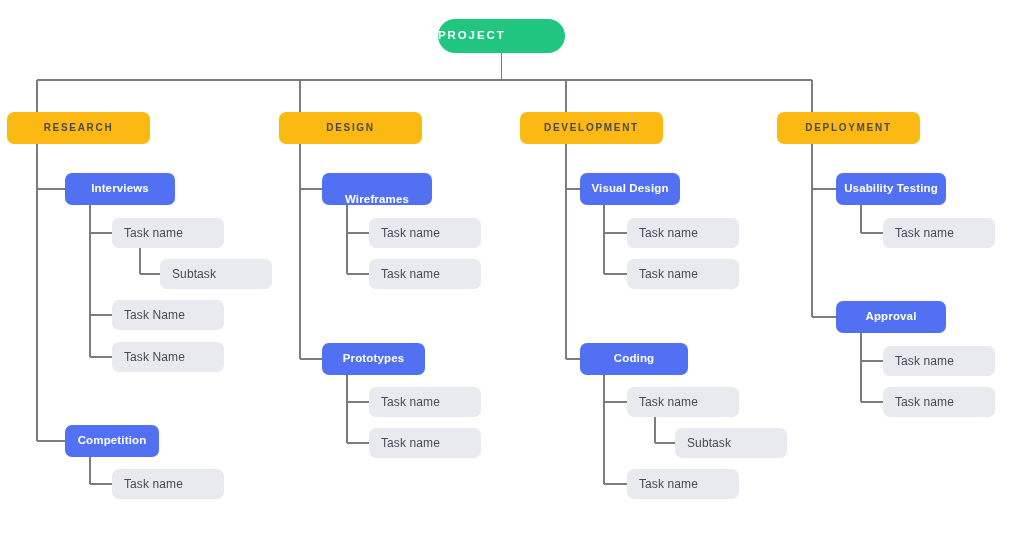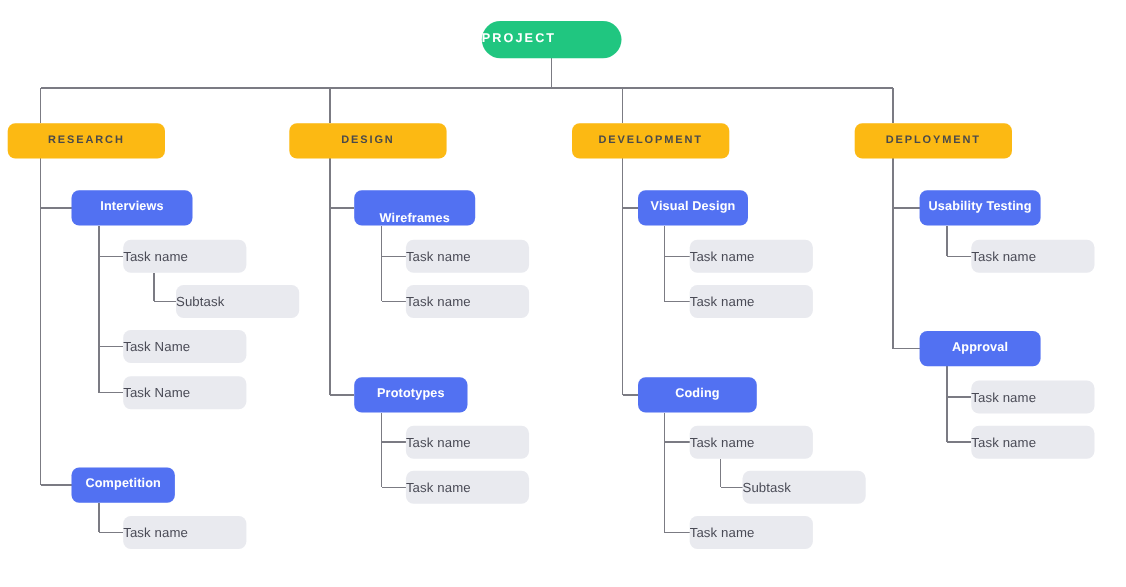--- a/index.html
+++ b/index.html
@@ -57,20 +57,21 @@
     justify-content: center;
     color: #ffffff;
     font-size: 11.5px;
     font-weight: bold;
     letter-spacing: 0.15px;
   }
   .node-task {
     background: #e9eaef;
     border-radius: 7px;
     justify-content: flex-start;
+    padding-left: 12px;
     color: #494a55;
     font-size: 12px;
     font-weight: normal;
     letter-spacing: 0.1px;
   }
   .node-label {
     display: block;
     line-height: 1;
   }
 </style>
@@ -146,21 +147,21 @@
       </div>
       <div class="node node-task" style="left: 112px; top: 342px; width: 112px; height: 30px;">
         <span class="node-label">Task Name</span>
       </div>
       <div class="node node-group" style="left: 65px; top: 425px; width: 94px; height: 32px;">
         <span class="node-label">Competition</span>
       </div>
       <div class="node node-task" style="left: 112px; top: 469px; width: 112px; height: 30px;">
         <span class="node-label">Task name</span>
       </div>
-      <div class="node node-phase" style="left: 263px; top: 112px; width: 143px; height: 32px;">
+      <div class="node node-phase" style="left: 279px; top: 112px; width: 143px; height: 32px;">
         <span class="node-label">DESIGN</span>
       </div>
       <div class="node node-group" style="left: 322px; top: 173px; width: 110px; height: 32px; align-items: flex-end;">
         <span class="node-label">Wireframes</span>
       </div>
       <div class="node node-task" style="left: 369px; top: 218px; width: 112px; height: 30px;">
         <span class="node-label">Task name</span>
       </div>
       <div class="node node-task" style="left: 369px; top: 259px; width: 112px; height: 30px;">
         <span class="node-label">Task name</span>

